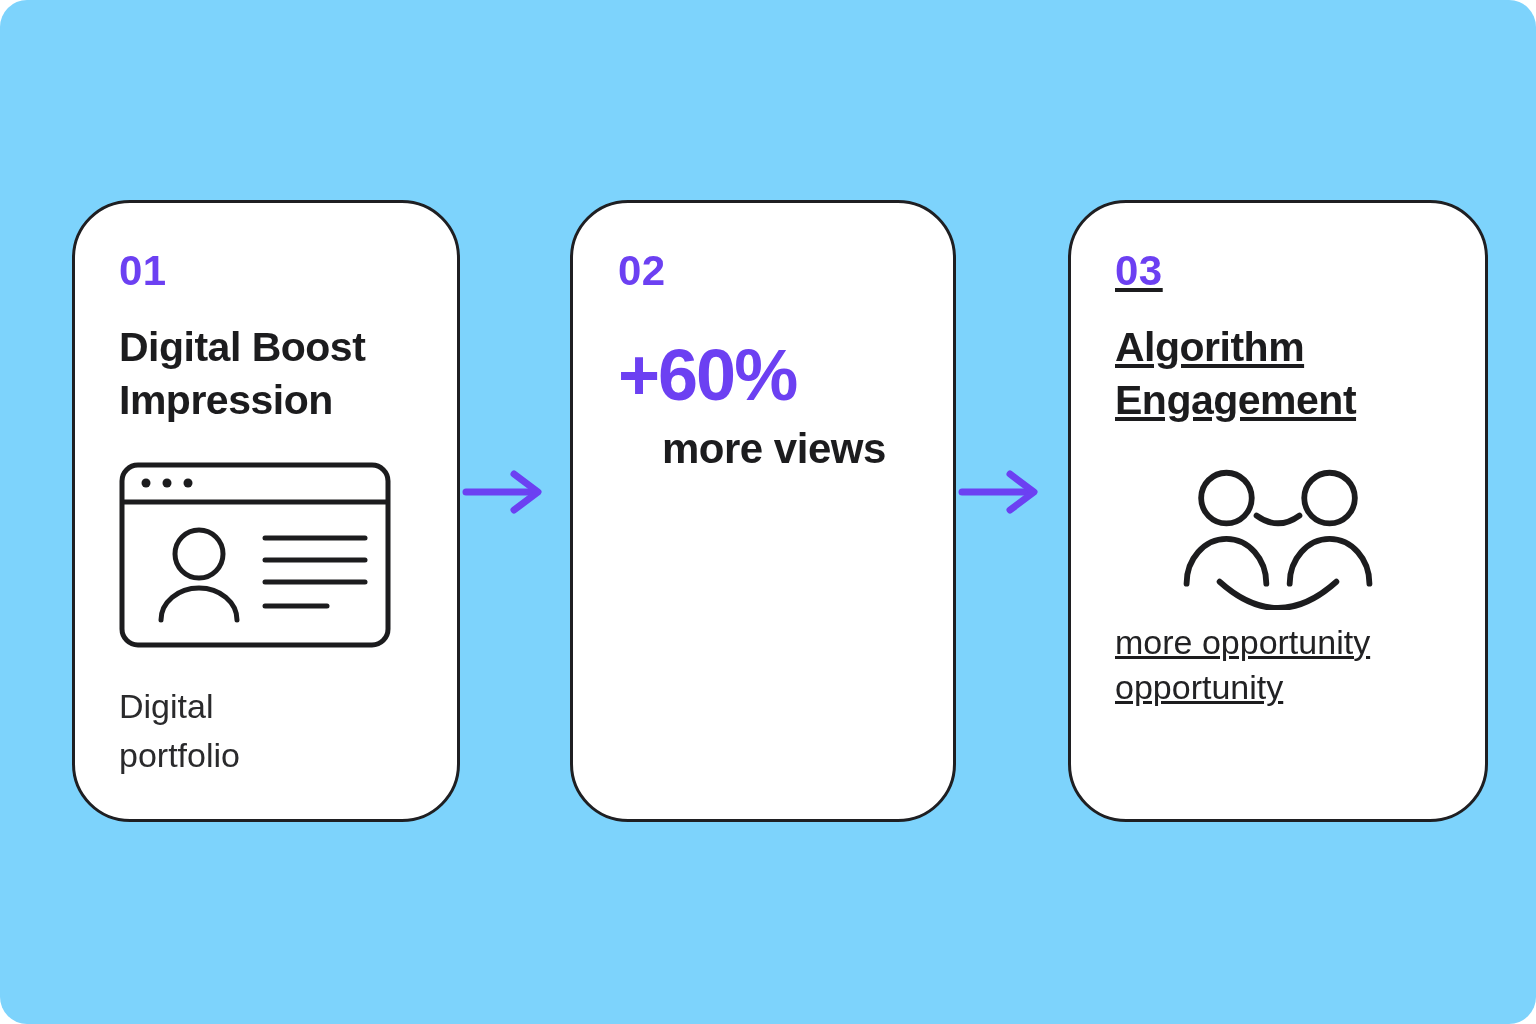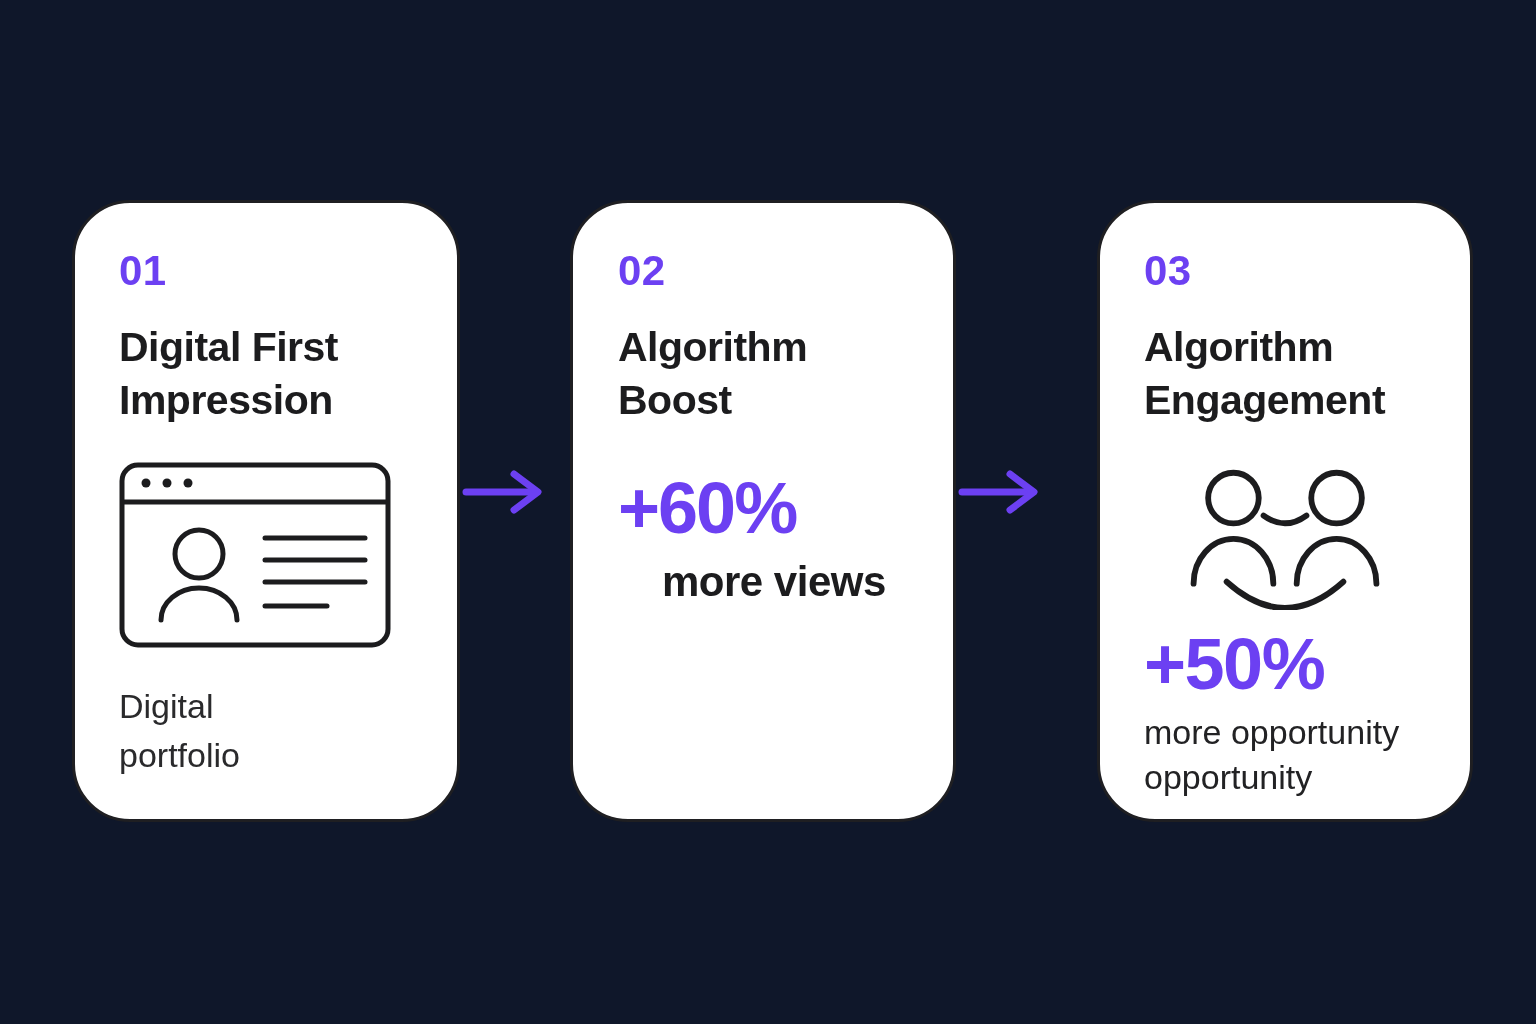--- a/index.html
+++ b/index.html
@@ -6,35 +6,36 @@
   * { margin: 0; padding: 0; box-sizing: border-box; }
   html, body { background: #ffffff; }
   body {
     font-family: "Liberation Sans", "DejaVu Sans", sans-serif;
     color: var(--ink);
   }
   .canvas {
     position: relative;
     width: 1536px;
     height: 1024px;
-    background: #0f172a;
+    background: #7dd3fc;
     overflow: hidden;
+    border-radius: 27px;
   }
   .card {
     position: absolute;
     top: 200px;
     height: 622px;
     background: #ffffff;
     border: 3px solid #1f1f22;
     border-radius: 58px;
     padding: 44px 44px;
   }
   #card-1 { left: 72px;   width: 388px; }
   #card-2 { left: 570px;  width: 386px; padding-left: 45px; }
-  #card-3 { left: 1097px; width: 376px; }
+  #card-3 { left: 1068px; width: 420px; text-decoration: underline; }
 
   .num {
     font-size: 42px;
     font-weight: 700;
     color: var(--accent);
     letter-spacing: 0.5px;
     margin-bottom: 26px;
   }
   .title {
     font-size: 41px;
@@ -97,21 +98,21 @@
   #arrow-1 { left: 462px; }
   #arrow-2 { left: 958px; }
 </style>
 </head>
 <body>
 
 <div class="canvas">
 
   <section class="card" id="card-1">
     <div class="num">01</div>
-    <h2 class="title">Digital First Impression</h2>
+    <h2 class="title">Digital Boost Impression</h2>
     <svg class="icon browser-icon" viewBox="0 0 272 186" fill="none" aria-hidden="true">
       <rect x="3" y="3" width="266" height="180" rx="16" stroke="currentColor" stroke-width="5"></rect>
       <line x1="3" y1="40" x2="269" y2="40" stroke="currentColor" stroke-width="5"></line>
       <circle cx="27" cy="21" r="4.5" fill="currentColor"></circle>
       <circle cx="48" cy="21" r="4.5" fill="currentColor"></circle>
       <circle cx="69" cy="21" r="4.5" fill="currentColor"></circle>
       <circle cx="80" cy="92" r="24" stroke="currentColor" stroke-width="5"></circle>
       <path d="M42 158 a38 32 0 0 1 76 0" stroke="currentColor" stroke-width="5" stroke-linecap="round"></path>
       <line x1="146" y1="76" x2="246" y2="76" stroke="currentColor" stroke-width="5" stroke-linecap="round"></line>
       <line x1="146" y1="98" x2="246" y2="98" stroke="currentColor" stroke-width="5" stroke-linecap="round"></line>
@@ -121,38 +122,36 @@
     <p class="caption">Digital portfolio</p>
   </section>
 
   <svg class="arrow" id="arrow-1" viewBox="0 0 84 48" fill="none" aria-hidden="true">
     <line x1="4" y1="24" x2="72" y2="24" stroke="currentColor" stroke-width="7" stroke-linecap="round"></line>
     <polyline points="52 6 76 24 52 42" stroke="currentColor" stroke-width="7" stroke-linecap="round" stroke-linejoin="round" fill="none"></polyline>
   </svg>
 
   <section class="card" id="card-2">
     <div class="num">02</div>
-    <h2 class="title">Algorithm Boost</h2>
     <div class="stat-big">+60%</div>
     <div class="stat-caption-bold">more views</div>
   </section>
 
   <svg class="arrow" id="arrow-2" viewBox="0 0 84 48" fill="none" aria-hidden="true">
     <line x1="4" y1="24" x2="72" y2="24" stroke="currentColor" stroke-width="7" stroke-linecap="round"></line>
     <polyline points="52 6 76 24 52 42" stroke="currentColor" stroke-width="7" stroke-linecap="round" stroke-linejoin="round" fill="none"></polyline>
   </svg>
 
   <section class="card" id="card-3">
     <div class="num">03</div>
     <h2 class="title">Algorithm Engagement</h2>
     <svg class="icon people-icon" viewBox="0 0 220 150" fill="none" aria-hidden="true">
       <circle cx="57" cy="36" r="26" stroke="currentColor" stroke-width="6"></circle>
       <path d="M16 124 a41 46 0 0 1 82 0" stroke="currentColor" stroke-width="6" stroke-linecap="round"></path>
       <circle cx="163" cy="36" r="26" stroke="currentColor" stroke-width="6"></circle>
       <path d="M122 124 a41 46 0 0 1 82 0" stroke="currentColor" stroke-width="6" stroke-linecap="round"></path>
       <path d="M88 54 q22 16 44 0" stroke="currentColor" stroke-width="6" stroke-linecap="round"></path>
       <path d="M50 122 q60 54 120 0" stroke="currentColor" stroke-width="6" stroke-linecap="round"></path>
     </svg>
-    <div class="stat-mid">+50%</div>
     <div class="stat-caption-regular">more opportunity opportunity</div>
   </section>
 
 </div>
 
 </body></html>

